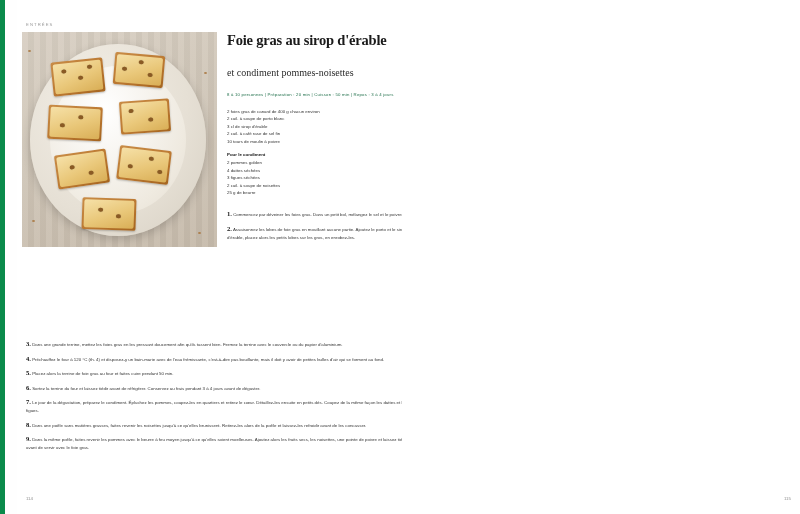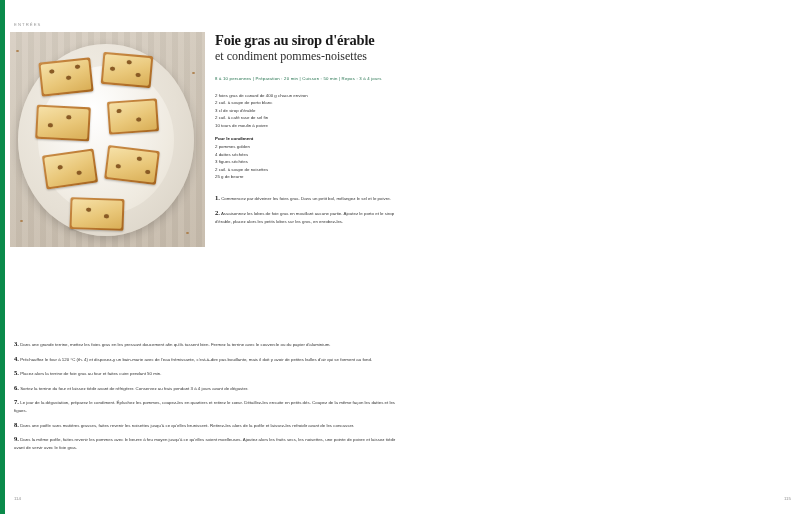--- a/index.html
+++ b/index.html
@@ -28,21 +28,21 @@
     width: 5px;
     height: 514px;
     background: #0a8a4a;
   }
   .page {
     position: absolute;
     top: 0;
     height: 514px;
     background: #ffffff;
   }
-  .page-left { left: 5px; width: 397px; }
+  .page-left { left: 17px; width: 397px; }
   .page-right { left: 402px; width: 398px; }
 
   
   .running-head {
     position: absolute;
     left: 9px;
     top: 22px;
     font-size: 4.2px;
     letter-spacing: 1.1px;
     color: #9a9a9a;
@@ -129,23 +129,23 @@
     font-weight: bold;
     color: #1a1a1a;
     font-size: 14.5px;
     line-height: 16px;
     letter-spacing: -0.2px;
     margin: 0;
   }
   .recipe-subtitle {
     font-family: "Liberation Serif", serif;
     color: #2b2b2b;
-    font-size: 12px;
+    font-size: 10px;
     line-height: 13px;
-    margin: 2px 0 0 0;
+    margin: 18px 0 0 0;
     font-weight: normal;
   }
   .meta {
     margin-top: 12px;
     font-size: 4.3px;
     line-height: 7px;
     color: #1f6f4a;
     letter-spacing: 0.2px;
   }
   .ingredients {

